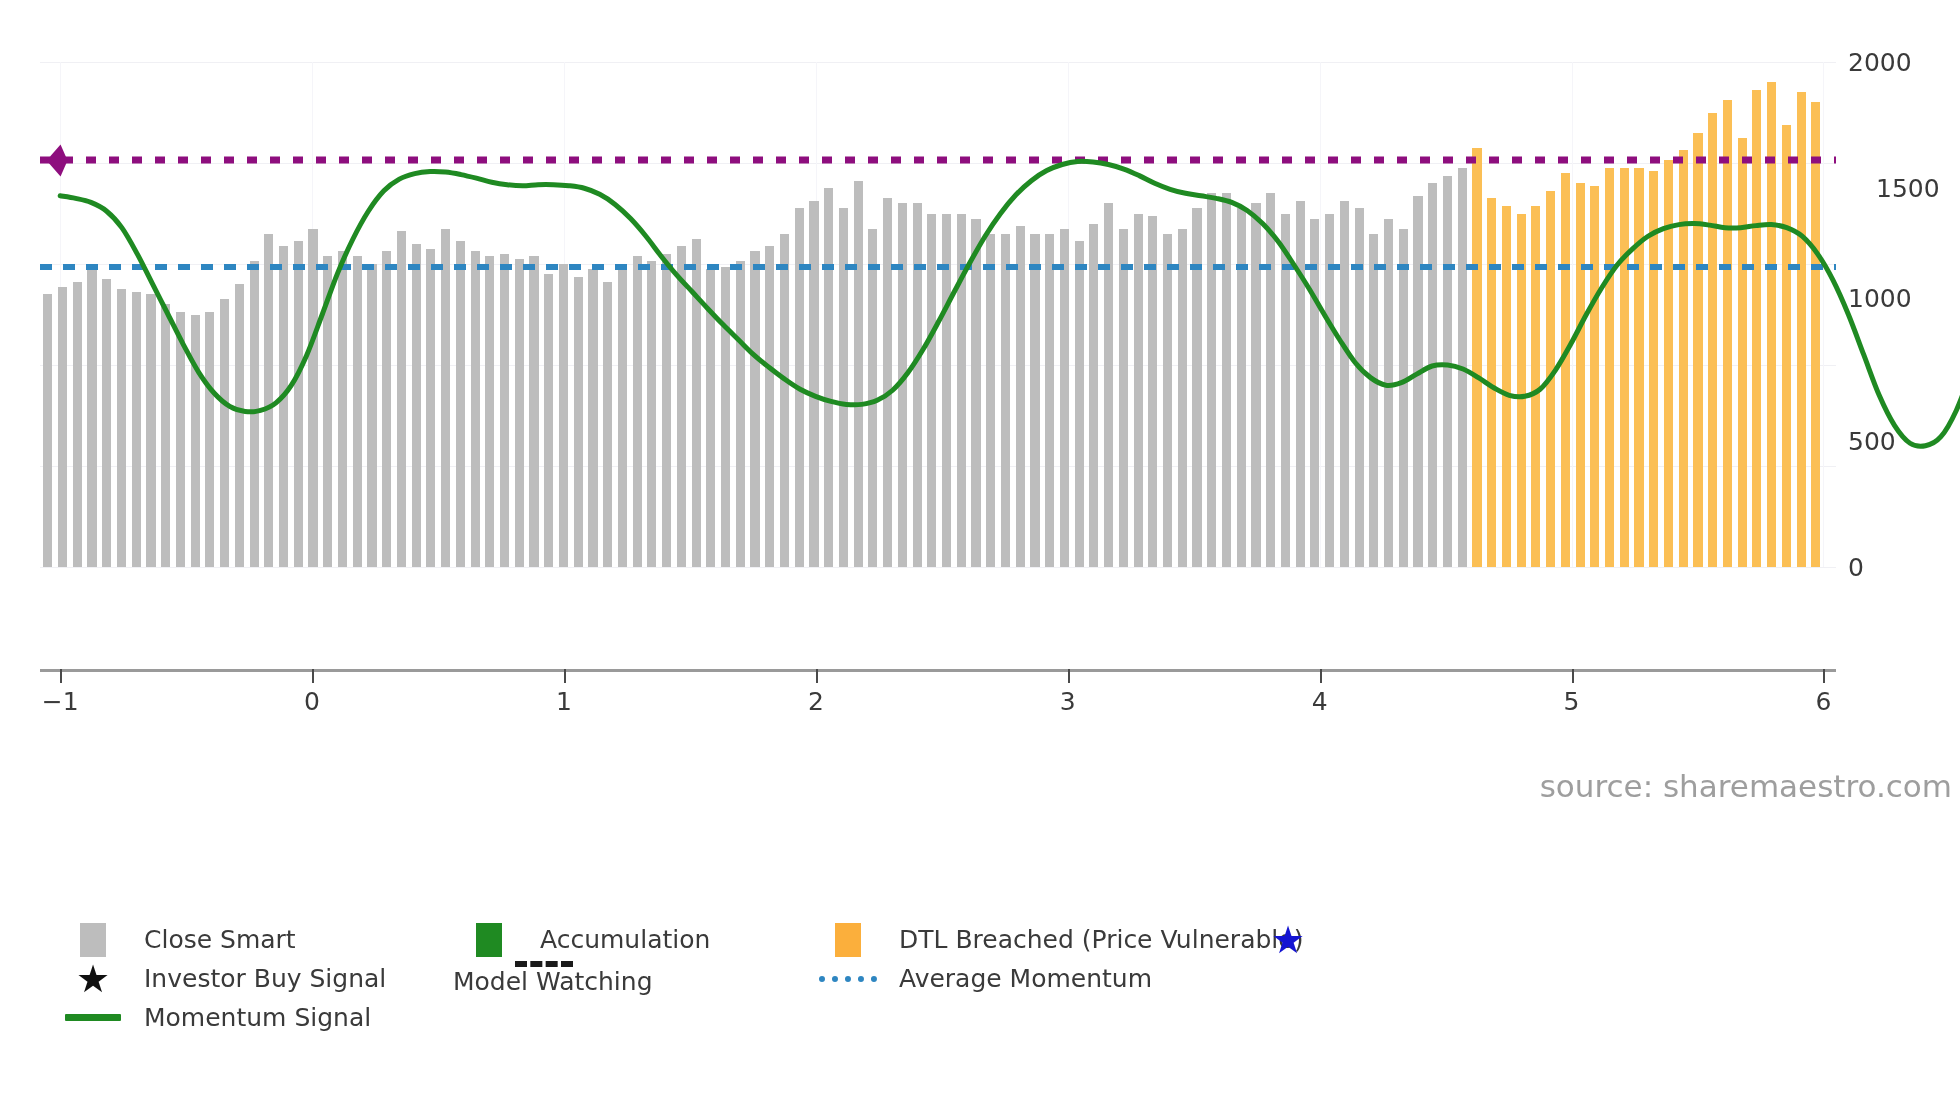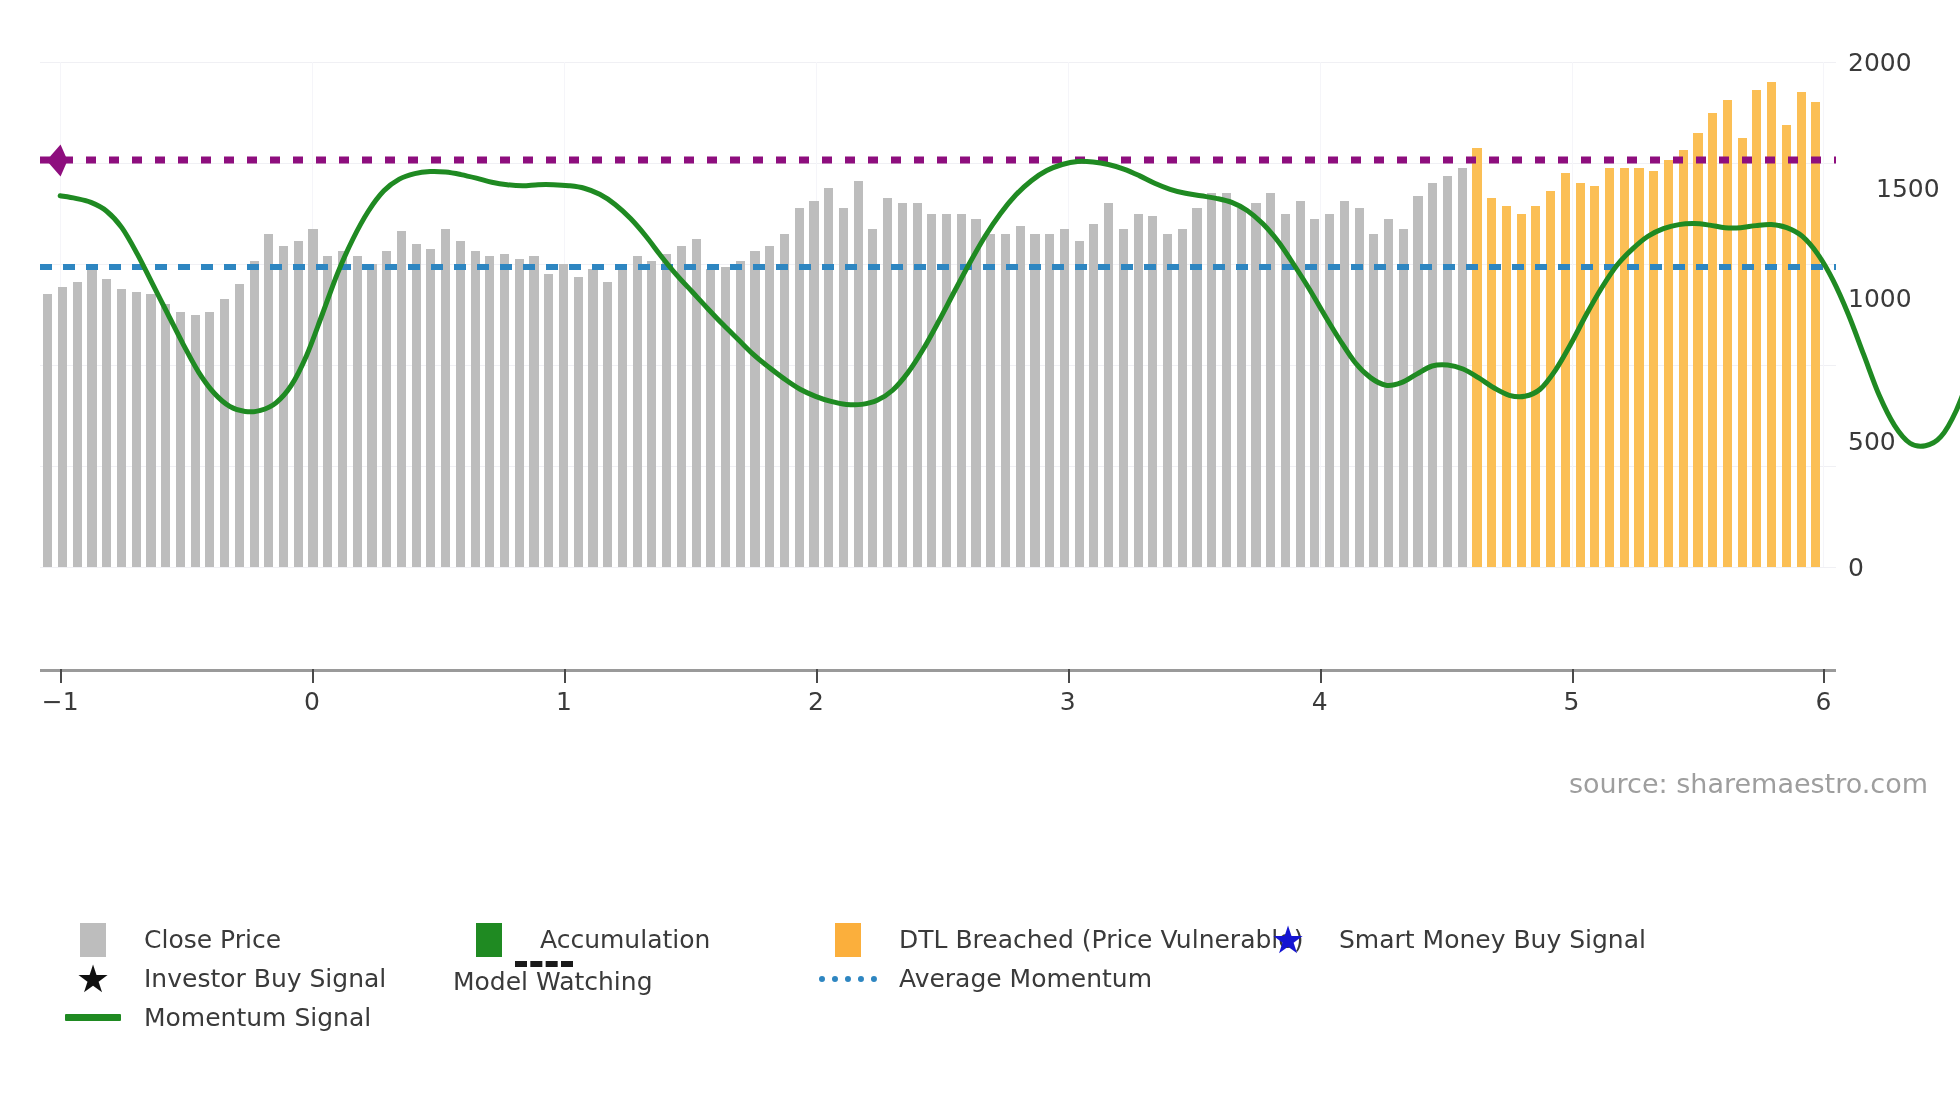--- a/index.html
+++ b/index.html
@@ -22,21 +22,21 @@
 
   
   #bars{position:absolute;left:0;bottom:0;width:100%;height:100%;}
   .bar{position:absolute;bottom:0;background:#bdbdbd;}
   .bar.dtl{background:#fbbf55;}
 
   
   #overlay{position:absolute;left:0;top:0;width:100%;height:100%;overflow:visible;}
 
   
-  #source{position:absolute;right:32px;top:768px;font-size:27px;color:#9e9e9e;}
+  #source{position:absolute;right:8px;top:768px;font-size:31px;color:#9e9e9e;}
 
   
   #legend{position:absolute;left:60px;top:920px;width:1880px;}
   .legend-row{display:flex;align-items:center;height:39px;}
   .legend-item{display:flex;align-items:center;white-space:nowrap;}
   .legend-label{font-size:25px;color:#3a3a3a;margin-left:18px;}
   .key{width:66px;display:flex;align-items:center;justify-content:center;flex:none;}
   .sw-rect{width:26px;height:34px;}
   .sw-line{width:56px;height:7px;background:#1f8a22;border-radius:1px;}
   .sw-dash{width:58px;height:0;border-top:6px dashed #1a1a1a;}
@@ -227,39 +227,38 @@
     </div>
 
   <div id="source">source: sharemaestro.com</div>
 
   <div id="legend">
       <div class="legend-row" style="position: relative;">
         <div class="legend-item" style="position: absolute; left: 0px;">
           <div class="key">
             <div class="sw-rect" style="background: rgb(189, 189, 189);"></div>
           </div>
-          <div class="legend-label">Close Price</div>
+          <div class="legend-label">Close Smart</div>
         </div>
         <div class="legend-item" style="position: absolute; left: 396px;">
           <div class="key">
             <div class="sw-rect" style="background: rgb(31, 138, 34);"></div>
           </div>
           <div class="legend-label">Accumulation</div>
         </div>
         <div class="legend-item" style="position: absolute; left: 755px;">
           <div class="key">
             <div class="sw-rect" style="background: rgb(251, 175, 60);"></div>
           </div>
           <div class="legend-label">DTL Breached (Price Vulnerable)</div>
         </div>
         <div class="legend-item" style="position: absolute; left: 1195px;">
           <div class="key">
             <div class="star" style="color: rgb(20, 20, 210);">★</div>
           </div>
-          <div class="legend-label">Smart Money Buy Signal</div>
         </div>
       </div>
       <div class="legend-row" style="position: relative;">
         <div class="legend-item" style="position: absolute; left: 0px;">
           <div class="key">
             <div class="star" style="color: rgb(16, 16, 16);">★</div>
           </div>
           <div class="legend-label">Investor Buy Signal</div>
         </div>
         <div class="legend-item" style="position: absolute; left: 375px; flex-direction: column;">

